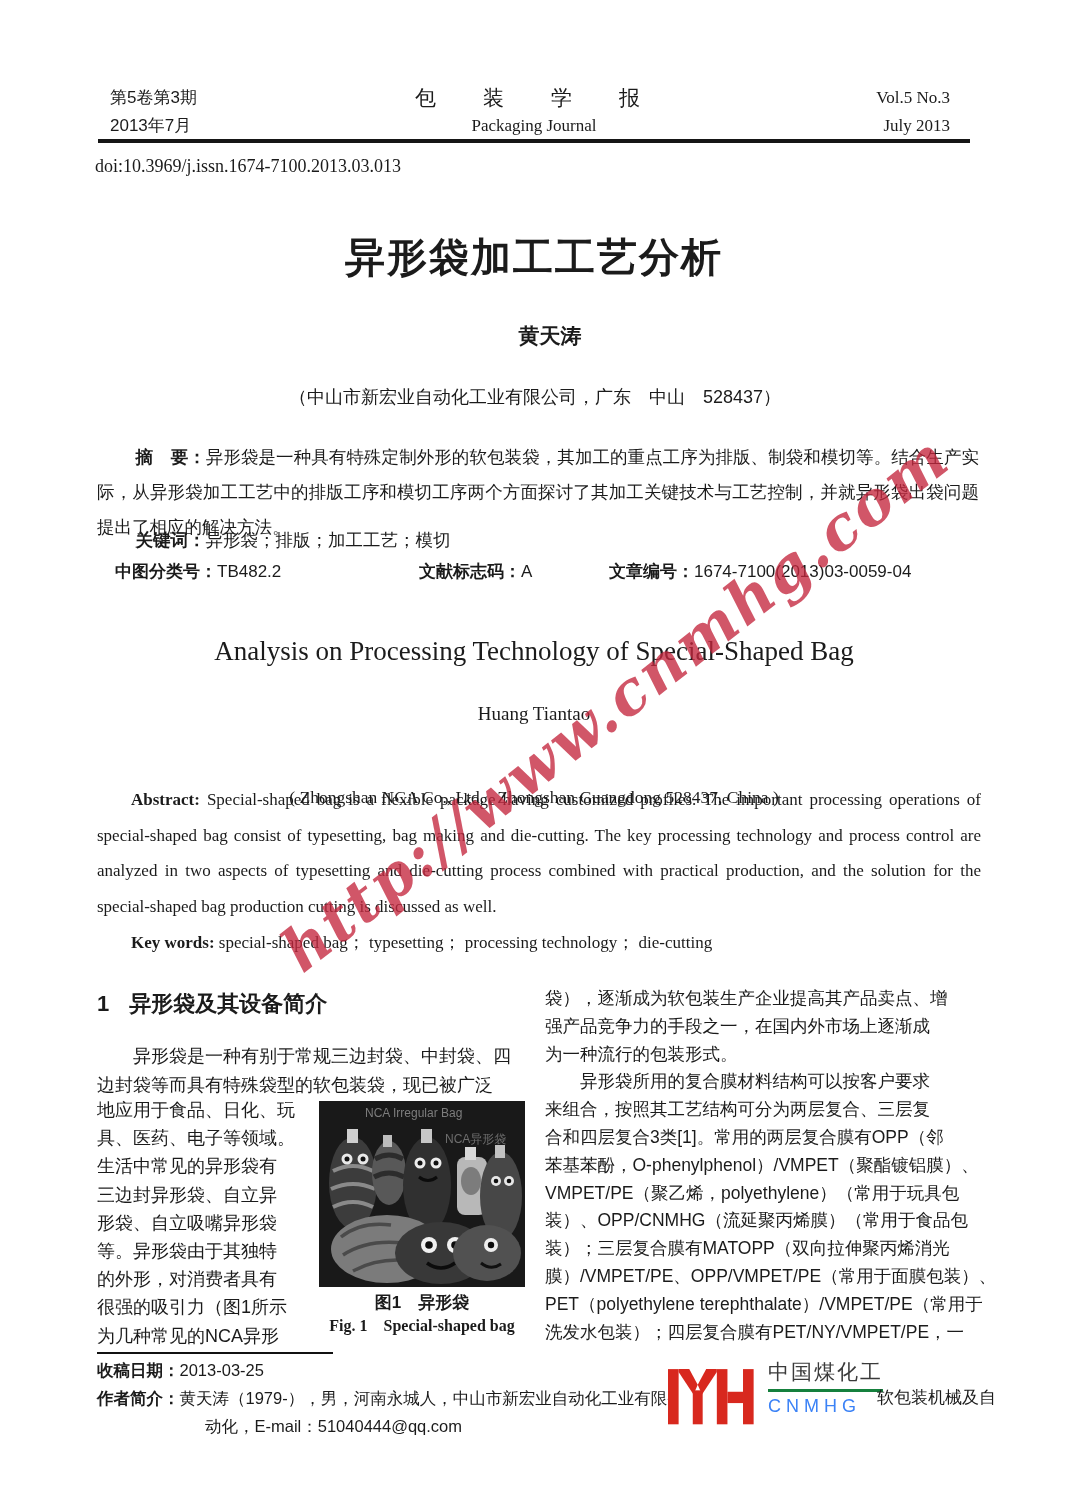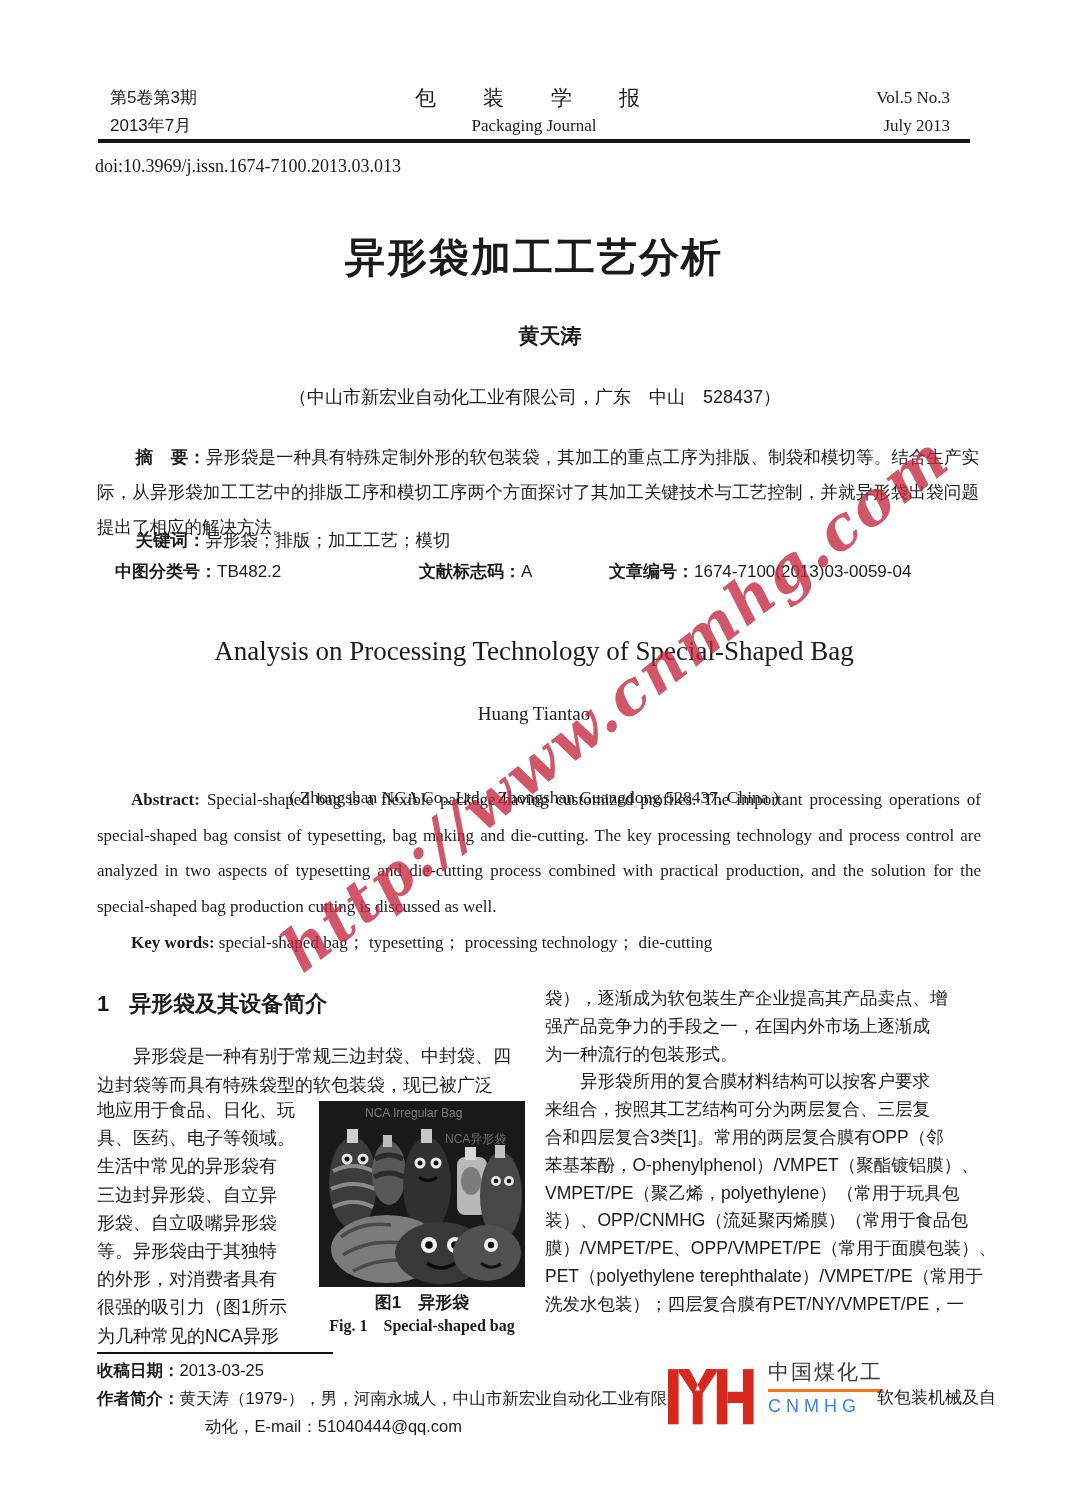--- a/index.html
+++ b/index.html
@@ -50,21 +50,21 @@
   .right-col{left:545px;top:985px;width:434px;font-size:17.5px;line-height:27.8px;}
   
   .foot-rule{left:97px;top:1352px;width:236px;height:2px;background:#111;}
   .received{left:97px;top:1360px;font-size:16.5px;}
   .bio1{left:97px;top:1388px;font-size:16.5px;white-space:nowrap;}
   .bio2{left:205px;top:1416px;font-size:16.5px;}
   
   .logo{left:668px;top:1352px;width:216px;height:92px;background:#fff;z-index:6;display:flex;align-items:flex-start;}
   .logo-glyph{width:92px;height:80px;flex:0 0 auto;margin-top:4px;}
   .logo-text{margin-left:8px;margin-top:6px;}
-  .logo-cn{font-size:21px;color:#3a3a3a;letter-spacing:2px;border-bottom:3px solid #f97316;padding-bottom:3px;white-space:nowrap;}
+  .logo-cn{font-size:21px;color:#3a3a3a;letter-spacing:2px;border-bottom:3px solid #15803d;padding-bottom:3px;white-space:nowrap;}
   .logo-en{font-size:18px;color:#3b82f6;letter-spacing:5px;margin-top:4px;white-space:nowrap;}
   .after-logo{left:877px;top:1386px;font-size:17px;z-index:7;white-space:nowrap;}
   
   .watermark{
     left:268px;top:930px;z-index:5;pointer-events:none;
     font-family:"DejaVu Serif",serif;font-style:italic;font-weight:bold;
     font-size:60px;letter-spacing:3px;color:rgba(196,38,62,0.78);
     transform:rotate(-38deg);transform-origin:0 0;white-space:nowrap;
   }
 </style>
@@ -187,20 +187,21 @@
   <div class="abs right-col">
       <div class="line">袋），逐渐成为软包装生产企业提高其产品卖点、增</div>
       <div class="line">强产品竞争力的手段之一，在国内外市场上逐渐成</div>
       <div class="line">为一种流行的包装形式。</div>
       <div class="line">　　异形袋所用的复合膜材料结构可以按客户要求</div>
       <div class="line">来组合，按照其工艺结构可分为两层复合、三层复</div>
       <div class="line">合和四层复合3类[1]。常用的两层复合膜有OPP（邻</div>
       <div class="line">苯基苯酚，O-phenylphenol）/VMPET（聚酯镀铝膜）、</div>
       <div class="line">VMPET/PE（聚乙烯，polyethylene）（常用于玩具包</div>
       <div class="line">装）、OPP/CNMHG（流延聚丙烯膜）（常用于食品包</div>
+      <div class="line">装）；三层复合膜有MATOPP（双向拉伸聚丙烯消光</div>
       <div class="line">膜）/VMPET/PE、OPP/VMPET/PE（常用于面膜包装）、</div>
       <div class="line">PET（polyethylene terephthalate）/VMPET/PE（常用于</div>
       <div class="line">洗发水包装）；四层复合膜有PET/NY/VMPET/PE，一</div>
     </div>
 
   <div class="abs foot-rule"></div>
   <div class="abs received"><span class="b">收稿日期：</span><span>2013-03-25</span></div>
   <div class="abs bio1"><span class="b">作者简介：</span><span>黄天涛（1979-），男，河南永城人，中山市新宏业自动化工业有限公</span></div>
   <div class="abs bio2">动化，E-mail：51040444@qq.com</div>
 

